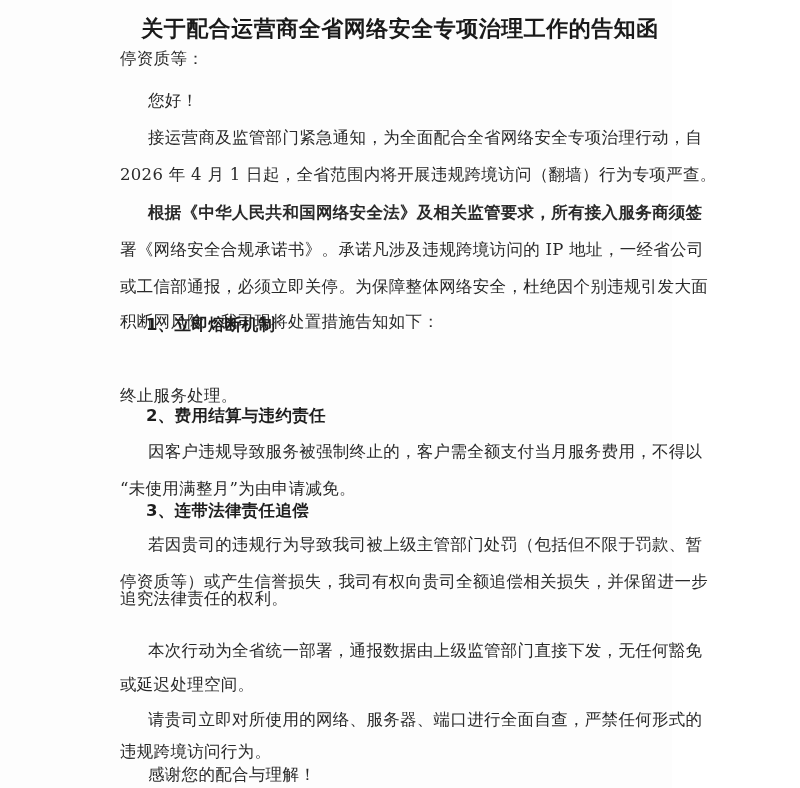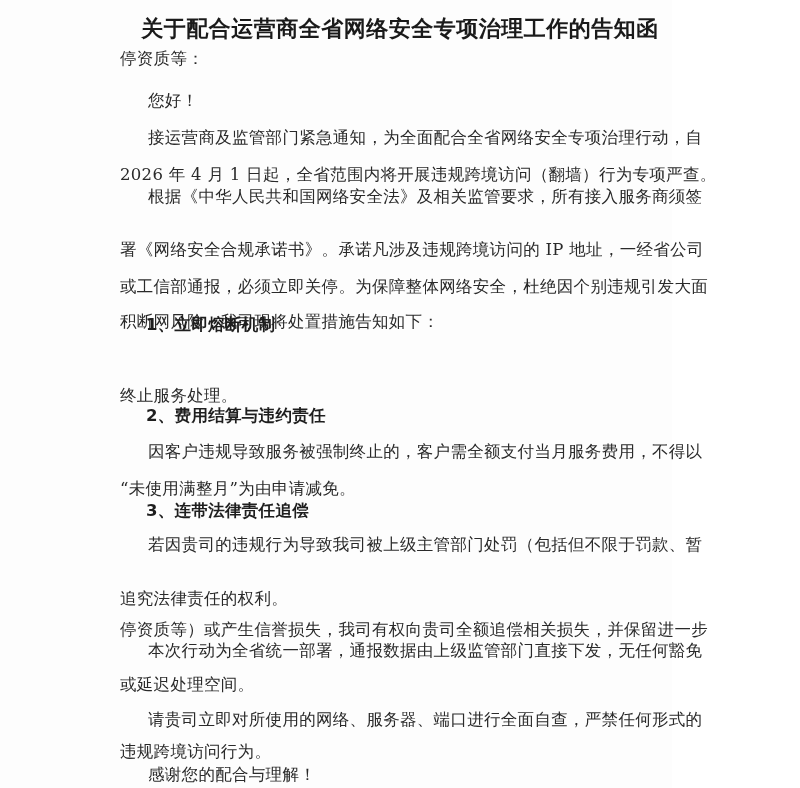--- a/index.html
+++ b/index.html
@@ -18,35 +18,35 @@
 
 <div class="page">
   <div class="title">关于配合运营商全省网络安全专项治理工作的告知函</div>
 
   <div class="line" style="top:48px;">停资质等：</div>
   <div class="line indent" style="top:90px;">您好！</div>
 
   <div class="line indent" style="top:127px;">接运营商及监管部门紧急通知，为全面配合全省网络安全专项治理行动，自</div>
   <div class="line" style="top:164px;">2026 年 4 月 1 日起，全省范围内将开展违规跨境访问（翻墙）行为专项严查。</div>
 
-  <div class="line indent" style="top:186px;">根据《中华人民共和国网络安全法》及相关监管要求，所有接入服务商须签</div>
+  <div class="line indent" style="top:202px;font-weight:bold;">根据《中华人民共和国网络安全法》及相关监管要求，所有接入服务商须签</div>
   <div class="line" style="top:239px;">署《网络安全合规承诺书》。承诺凡涉及违规跨境访问的 IP 地址，一经省公司</div>
   <div class="line" style="top:276px;">或工信部通报，必须立即关停。为保障整体网络安全，杜绝因个别违规引发大面</div>
   <div class="line" style="top:311px;">积断网风险，我司现将处置措施告知如下：</div>
 
   <div class="line heading" style="top:314px;">1、立即熔断机制</div>
   <div class="line" style="top:385px;">终止服务处理。</div>
 
   <div class="line heading" style="top:405px;">2、费用结算与违约责任</div>
   <div class="line indent" style="top:441px;">因客户违规导致服务被强制终止的，客户需全额支付当月服务费用，不得以</div>
   <div class="line" style="top:478px;">“未使用满整月”为由申请减免。</div>
 
   <div class="line heading" style="top:500px;">3、连带法律责任追偿</div>
   <div class="line indent" style="top:534px;">若因贵司的违规行为导致我司被上级主管部门处罚（包括但不限于罚款、暂</div>
-  <div class="line" style="top:571px;margin-top:48px;">停资质等）或产生信誉损失，我司有权向贵司全额追偿相关损失，并保留进一步</div>
+  <div class="line" style="top:571px;">停资质等）或产生信誉损失，我司有权向贵司全额追偿相关损失，并保留进一步</div>
   <div class="line" style="top:588px;">追究法律责任的权利。</div>
 
   <div class="line indent" style="top:640px;">本次行动为全省统一部署，通报数据由上级监管部门直接下发，无任何豁免</div>
   <div class="line" style="top:674px;">或延迟处理空间。</div>
 
   <div class="line indent" style="top:709px;">请贵司立即对所使用的网络、服务器、端口进行全面自查，严禁任何形式的</div>
   <div class="line" style="top:741px;">违规跨境访问行为。</div>
 
   <div class="line indent" style="top:764px;">感谢您的配合与理解！</div>
 </div>

